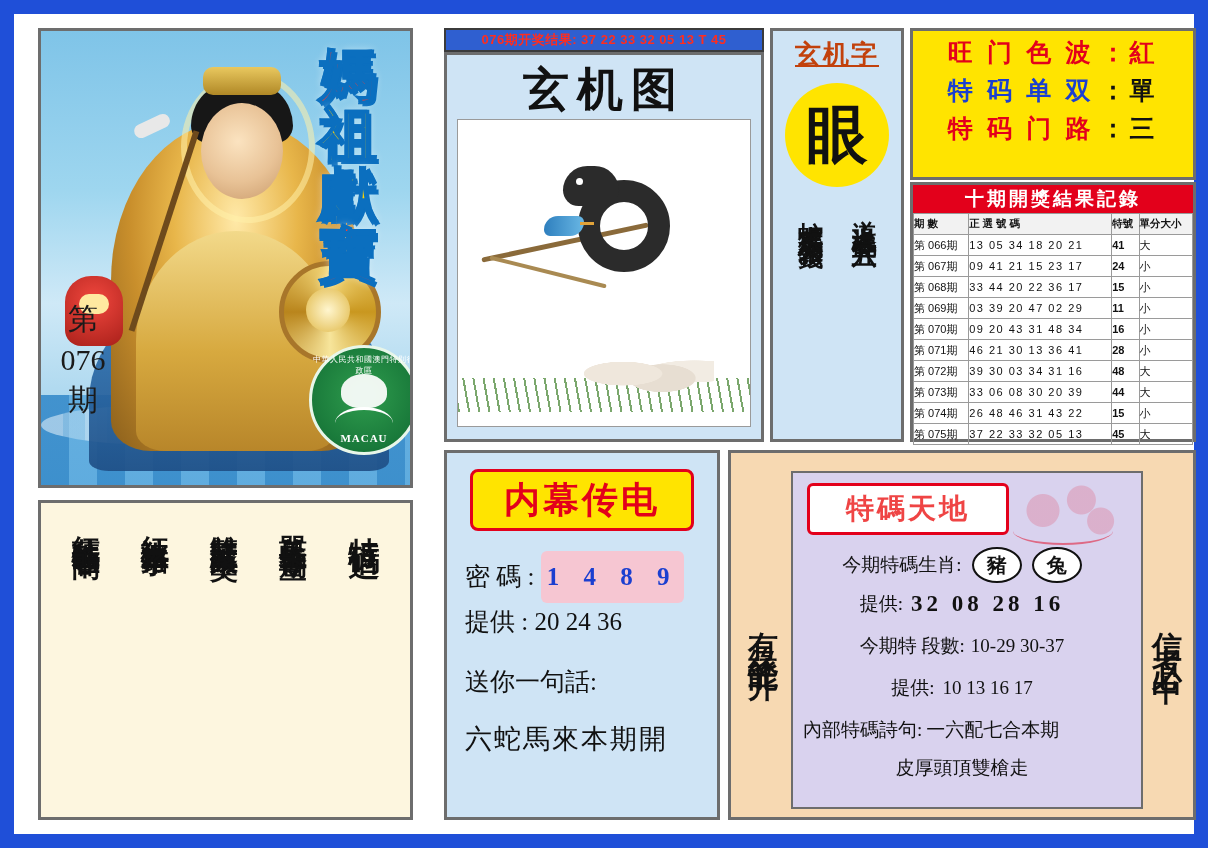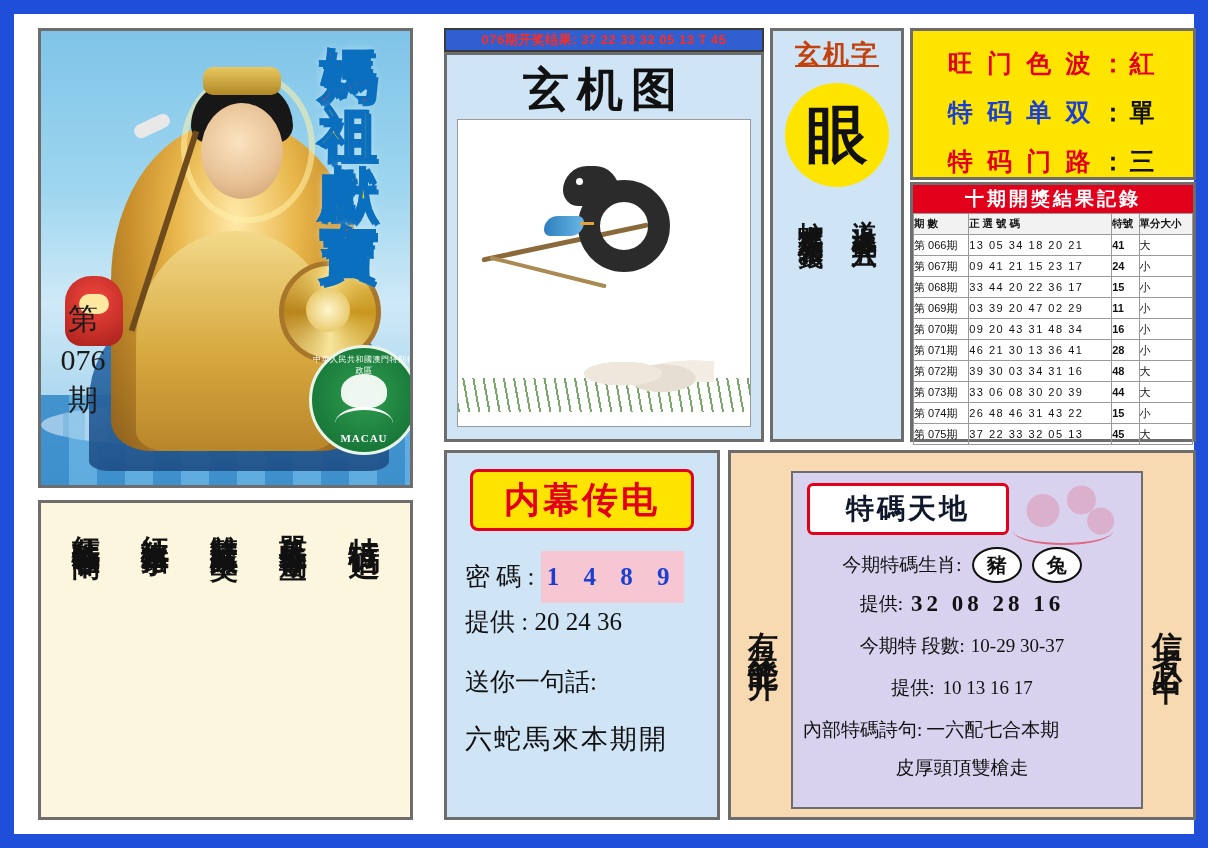--- a/index.html
+++ b/index.html
@@ -239,21 +239,21 @@
   .xjz-cols .vcol{font-size:25px;letter-spacing:4px;}
 
   
   #info-panel{
     left:896px;top:14px;width:286px;height:152px;
     border:3px solid #6d6d6d;background:#ffe400;
   }
   .info-row{
     display:flex;align-items:center;justify-content:center;
     height:34px;font-size:25px;font-weight:bold;letter-spacing:4px;
-    font-family:"Liberation Serif",serif;margin-top:15px;
+    font-family:"Liberation Serif",serif;margin-top:4px;
   }
   .info-row .lab{color:#111;}
   .info-row .lab.red{color:#e3001b;}
   .info-row .lab.green{color:#0b8a2e;}
   .info-row .lab.blue{color:#1b3fd0;}
   .info-row .val{color:#111;margin-left:6px;}
   .info-row .val.red{color:#e3001b;}
 
   
   #record-panel{
@@ -290,20 +290,21 @@
     font-family:"Liberation Serif",serif;
   }
   .nm-row{
     position:absolute;left:18px;right:10px;
     font-size:25px;color:#111;font-family:"Liberation Serif",serif;
   }
   #nm-pass{top:98px;}
   .pass-box{
     display:inline-block;background:#f6c6d2;padding:12px 6px;color:#1b3fd0;font-weight:bold;
     letter-spacing:9px;
+    border-radius:6px;
   }
   #nm-supply{top:152px;}
   #nm-words{top:212px;}
   #nm-phrase{top:268px;font-size:27px;letter-spacing:2px;}
 
   
   #tema-panel{
     left:714px;top:436px;width:468px;height:370px;
     border:3px solid #6d6d6d;background:#f7d9b2;
   }
@@ -319,21 +320,21 @@
   .tema-card{
     position:absolute;left:60px;top:18px;width:348px;height:334px;
     background:#d9d2ee;border:2px solid #6d6d6d;
   }
   .tema-badge{
     position:absolute;left:14px;top:10px;width:196px;height:46px;
     background:#ffffff;border:3px solid #e3001b;border-radius:6px;
     display:flex;align-items:center;justify-content:center;
   }
   .tema-badge span{
-    font-size:28px;font-weight:bold;color:#0f172a;letter-spacing:3px;
+    font-size:28px;font-weight:bold;color:#ef4444;letter-spacing:3px;
     font-family:Liberation Mono, monospace;
   }
   .flower{
     position:absolute;right:14px;top:6px;width:120px;height:70px;
     background:
       radial-gradient(circle at 30% 45%,rgba(227,0,27,.16) 0 16px,transparent 17px),
       radial-gradient(circle at 62% 30%,rgba(227,0,27,.16) 0 14px,transparent 15px),
       radial-gradient(circle at 78% 60%,rgba(227,0,27,.16) 0 13px,transparent 14px);
   }
   .flower:after{

